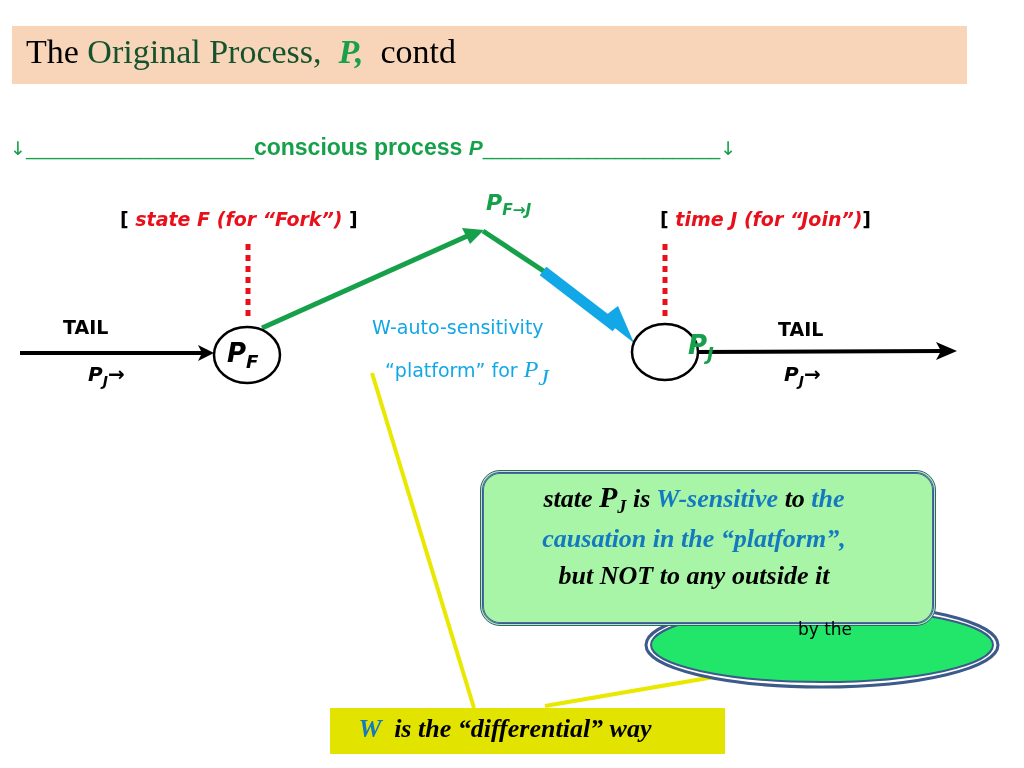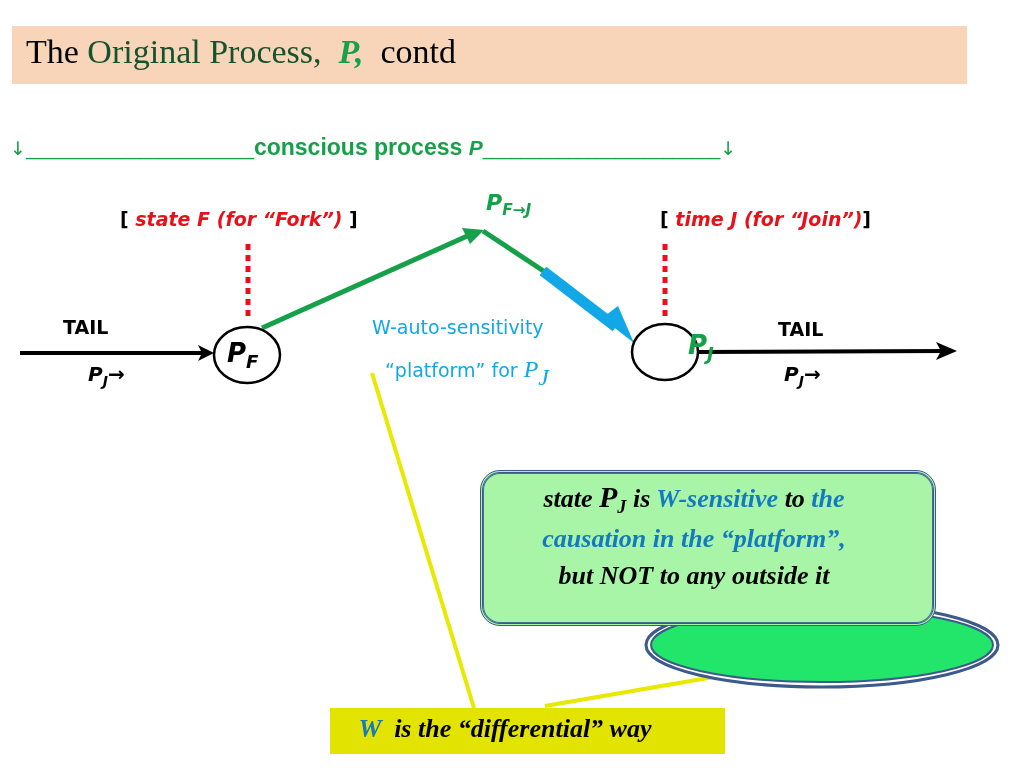--- a/index.html
+++ b/index.html
@@ -135,16 +135,17 @@
 <div class="abs wplat"><span>“platform” for </span><span class="pj">P</span><span class="pj sub">J</span></div>
 
 <div class="abs state-box"></div>
 <div class="abs state-text">
   <div><span class="black">state </span><span class="black bigp">P</span><span class="black sub">J</span><span class="black"> is </span><span class="dblue">W-sensitive</span><span class="black"> to </span><span class="dblue">the</span></div>
   <div class="dblue">causation in the “platform”,</div>
   <div class="black">but NOT to any outside it</div>
 </div>
 
 <div class="abs premise-text">
+  <div>by the</div>
 </div>
 
 <div class="abs w-box"></div>
 <div class="abs w-text"><span class="dblue">W</span><span class="black" style="white-space:pre;">  is the “differential” way</span></div>
 
 </body></html>

